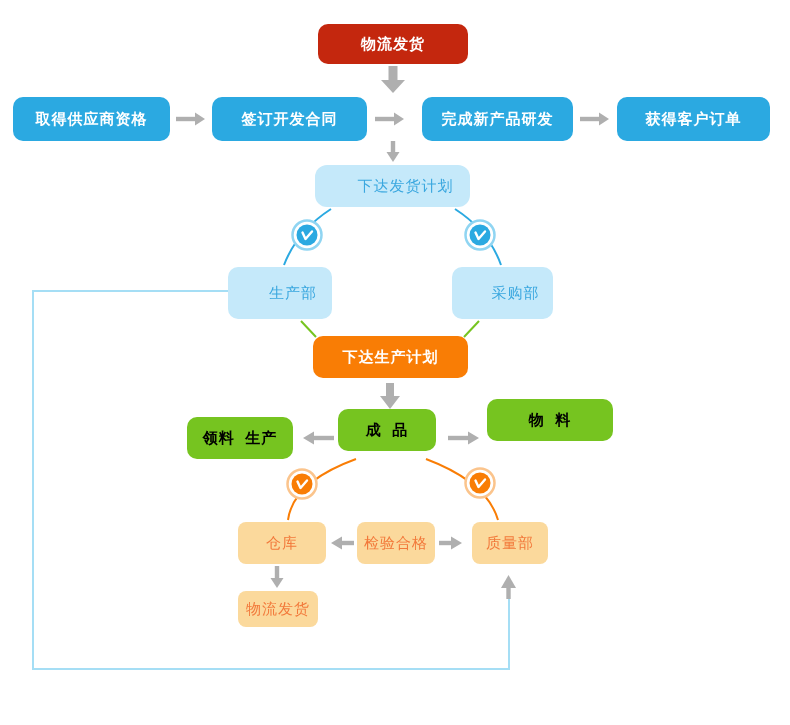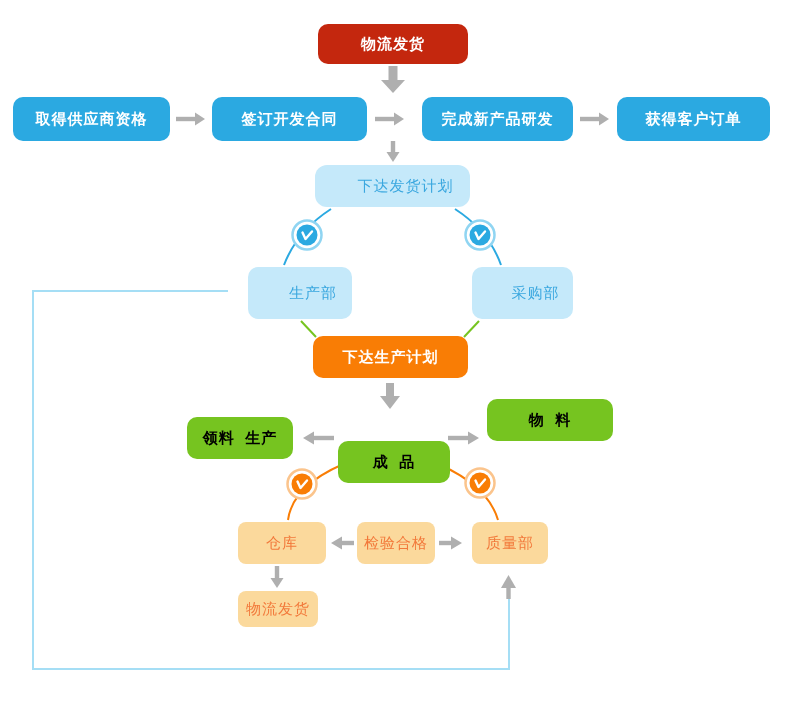--- a/index.html
+++ b/index.html
@@ -6,21 +6,21 @@
   body{font-family:"Liberation Sans","DejaVu Sans",sans-serif;}
   .canvas{position:relative;width:790px;height:725px;background:#fff;overflow:hidden;}
   .wires{position:absolute;left:0;top:0;z-index:0;}
   .node{
     position:absolute;z-index:1;display:flex;align-items:center;justify-content:center;
     font-size:15px;letter-spacing:1px;border-radius:10px;box-sizing:border-box;white-space:pre;
   }
   .node.red{background:var(--red-fill,#C4270E);color:#fff;font-weight:bold;}
   .node.blue{background:var(--blue-fill,#2BA9E1);color:#fff;font-weight:bold;}
   .node.lightblue{background:var(--lightblue-fill,#C5E9FA);color:var(--lightblue-text,#3AA7DF);border-radius:12px;padding-left:26px;}
-  .node.dept{border-radius:10px;margin-left:20px;}
+  .node.dept{border-radius:10px;}
   .node.orange{background:var(--orange-fill,#F97D05);color:#fff;font-weight:bold;}
   .node.green{background:var(--green-fill,#76C420);color:#000000;font-weight:bold;}
   .node.tan{background:var(--tan-fill,#FBD99C);color:var(--tan-text,#F2793B);border-radius:8px;font-family:Liberation Mono, monospace;}
 </style>
 </head>
 <body>
 
 <div class="canvas">
 
   <svg class="wires" width="790" height="725" viewBox="0 0 790 725">
@@ -116,21 +116,21 @@
   <div class="node blue" style="left:617px;top:97px;width:153px;height:44px">获得客户订单</div>
 
   <div class="node lightblue" style="left:315px;top:165px;width:155px;height:42px">下达发货计划</div>
 
   <div class="node lightblue dept" style="left:228px;top:267px;width:104px;height:52px">生产部</div>
   <div class="node lightblue dept" style="left:452px;top:267px;width:101px;height:52px">采购部</div>
 
   <div class="node orange" style="left:313px;top:336px;width:155px;height:42px">下达生产计划</div>
 
   <div class="node green" style="left:187px;top:417px;width:106px;height:42px">领料  生产</div>
-  <div class="node green" style="left:338px;top:441px;width:112px;height:42px">成  品</div>
+  <div class="node green" style="left:338px;top:409px;width:98px;height:42px">成  品</div>
   <div class="node green" style="left:487px;top:399px;width:126px;height:42px">物  料</div>
 
   <div class="node tan" style="left:238px;top:522px;width:88px;height:42px">仓库</div>
   <div class="node tan" style="left:357px;top:522px;width:78px;height:42px">检验合格</div>
   <div class="node tan" style="left:472px;top:522px;width:76px;height:42px">质量部</div>
 
   <div class="node tan" style="left:238px;top:591px;width:80px;height:36px">物流发货</div>
 </div>
 
 </body></html>

